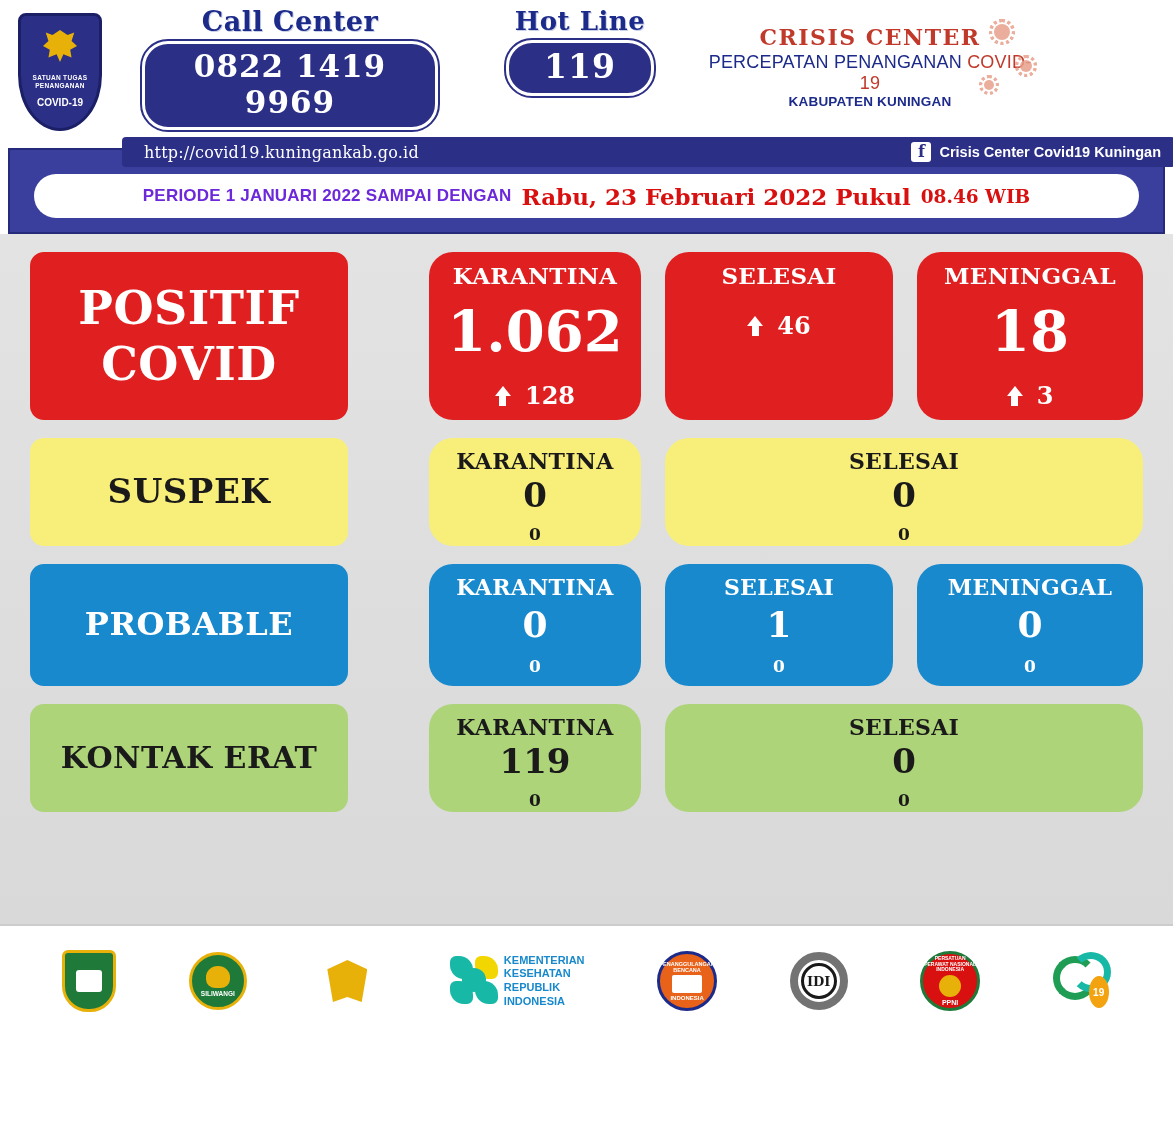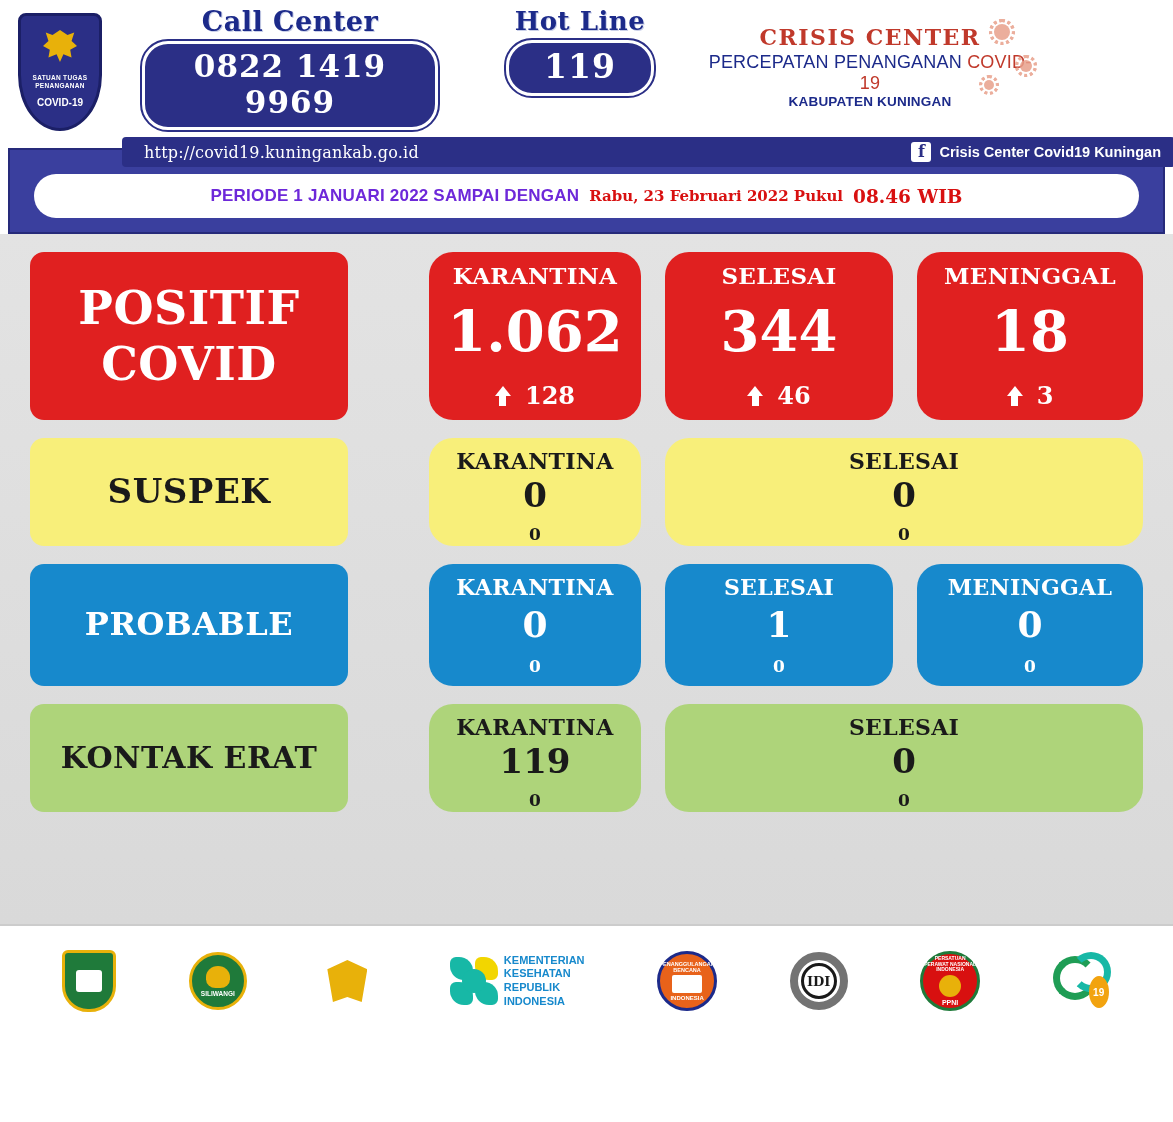--- a/index.html
+++ b/index.html
@@ -174,21 +174,21 @@
     background: #ffffff;
     border-radius: 26px;
     height: 44px;
     display: flex; align-items: center; justify-content: center;
     gap: 10px;
   }
   .period .p1 {
     color: #6d28d9; font-weight: bold; font-size: 17px; letter-spacing: .2px;
   }
   .period .p2 {
-    color: #d81010; font-weight: bold; font-size: 15px;
+    color: #d81010; font-weight: bold; font-size: 23px;
     font-family: "DejaVu Serif", serif;
   }
   .period .p3 {
     color: #d81010; font-weight: bold; font-size: 18.5px;
     font-family: "DejaVu Serif", serif;
   }
 
   
   .content {
     background: linear-gradient(180deg,#e3e3e3 0%,#d9d9d9 100%);
@@ -265,21 +265,21 @@
   
   .footer {
     height: 112px;
     background: #ffffff;
     border-top: 2px solid #cccccc;
     display: flex;
     align-items: center;
     justify-content: space-around;
     padding: 0 26px;
   }
-  .flogo { display: flex; align-items: center; gap: 4px; }
+  .flogo { display: flex; align-items: flex-start; gap: 4px; }
   .circ {
     border-radius: 50%;
     display: flex; align-items: center; justify-content: center;
     font-weight: bold;
   }
   .kemkes-text {
     font-size: 11px; font-weight: bold; color: #1789cc; line-height: 1.25;
   }
   .petal {
     position: relative; width: 52px; height: 52px;
@@ -362,21 +362,20 @@
         <div class="lbl">KARANTINA</div>
         <div class="num" style="font-size:56px;margin-top:14px;">1.062</div>
         <div class="delta" style="font-size:24px;margin-top:22px;">
           <span class="arrow-up"></span>
           <span>128</span>
         </div>
       </div>
       <div style="width:24px"></div>
       <div class="stat red-bg" style="width:228px;height:168px;">
         <div class="lbl">SELESAI</div>
-        <div class="num" style="font-size:56px;margin-top:14px;">344</div>
         <div class="delta" style="font-size:24px;margin-top:22px;">
           <span class="arrow-up"></span>
           <span>46</span>
         </div>
       </div>
       <div style="width:24px"></div>
       <div class="stat red-bg" style="width:226px;height:168px;">
         <div class="lbl">MENINGGAL</div>
         <div class="num" style="font-size:56px;margin-top:14px;">18</div>
         <div class="delta" style="font-size:24px;margin-top:22px;">

